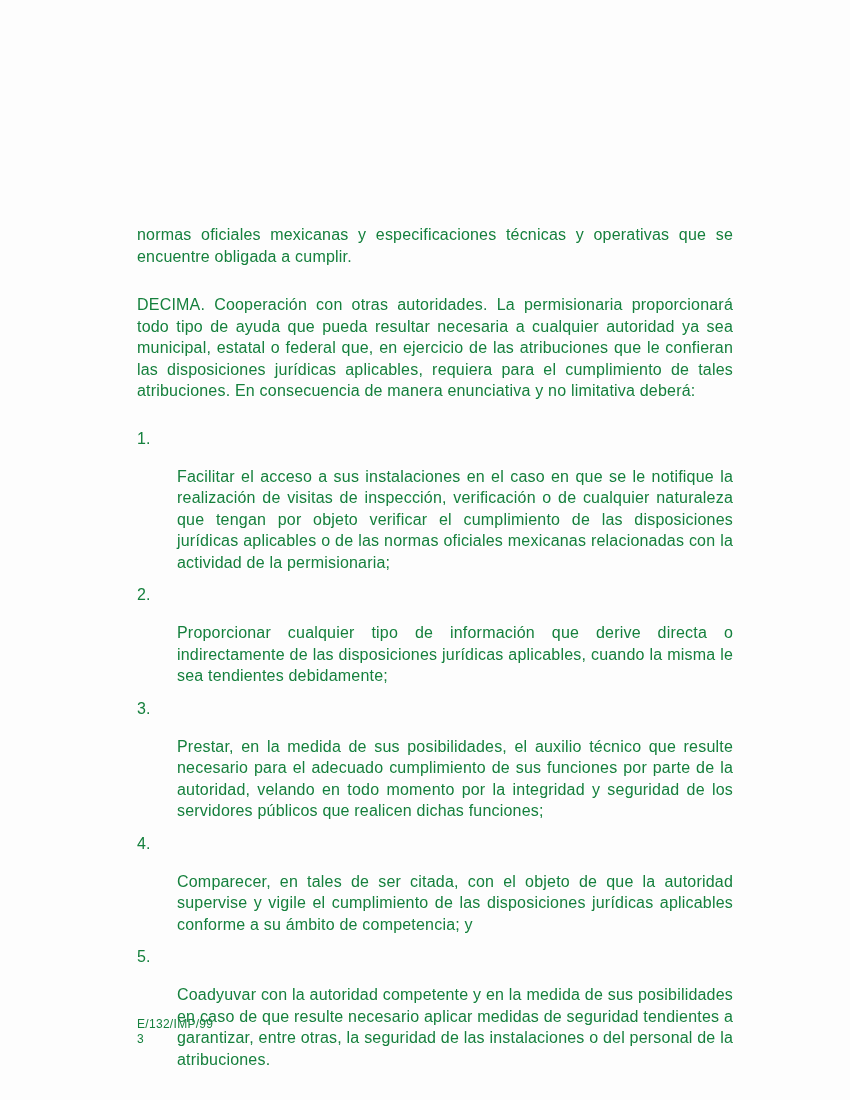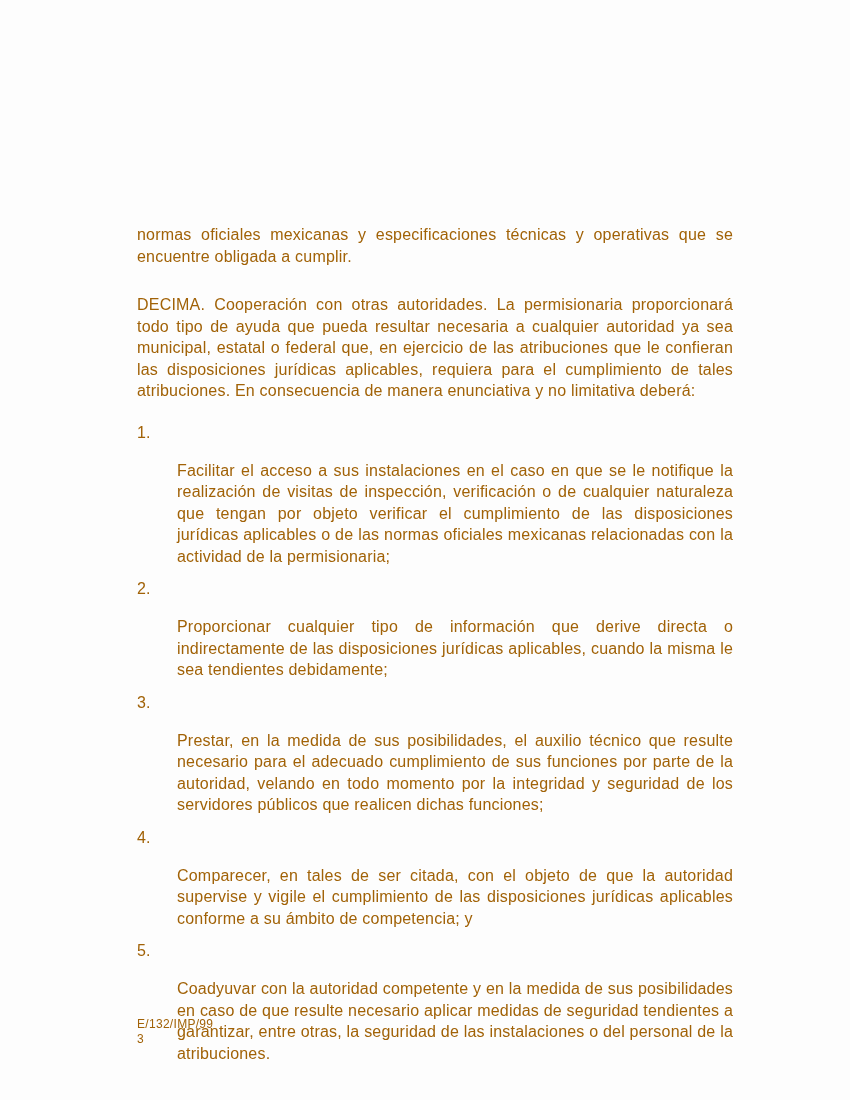--- a/index.html
+++ b/index.html
@@ -8,34 +8,34 @@
     height: 1100px;
     background: #ffffff;
     font-family: "Liberation Sans", sans-serif;
     overflow: hidden;
   }
   .page {
     position: relative;
     width: 850px;
     height: 1100px;
     background: #fdfdfd;
-    color: #a16207;
+    color: #15803d;
   }
   .content {
     position: absolute;
     left: 137px;
     top: 224px;
     width: 596px;
     font-size: 16px;
     line-height: 21.5px;
     letter-spacing: 0.2px;
     text-align: justify;
   }
   .para { margin-bottom: 27px; }
-  .para.clause { margin-bottom: 20px; }
+  .para.clause { margin-bottom: 26px; }
   .olist { margin-top: 0; }
   .olist-item {
     display: flex;
     margin-bottom: 11px;
   }
   .olist-item .num {
     flex: 0 0 40px;
     text-align: left;
   }
   .olist-item .itxt {

